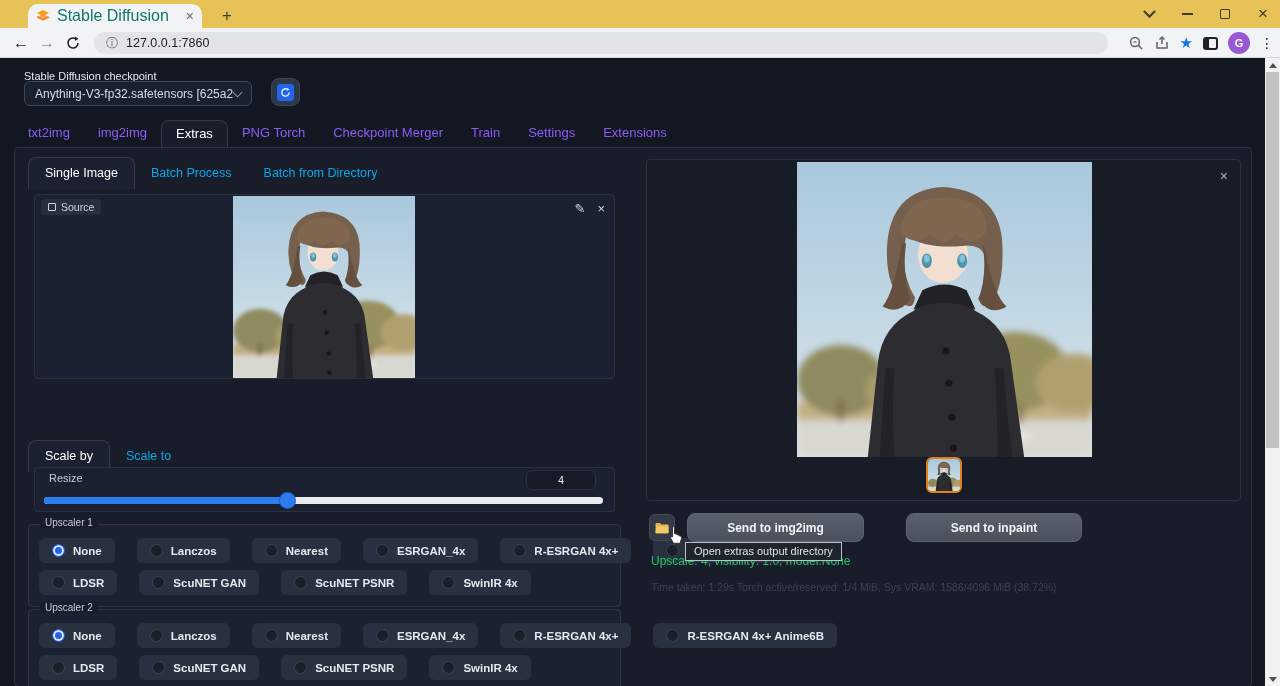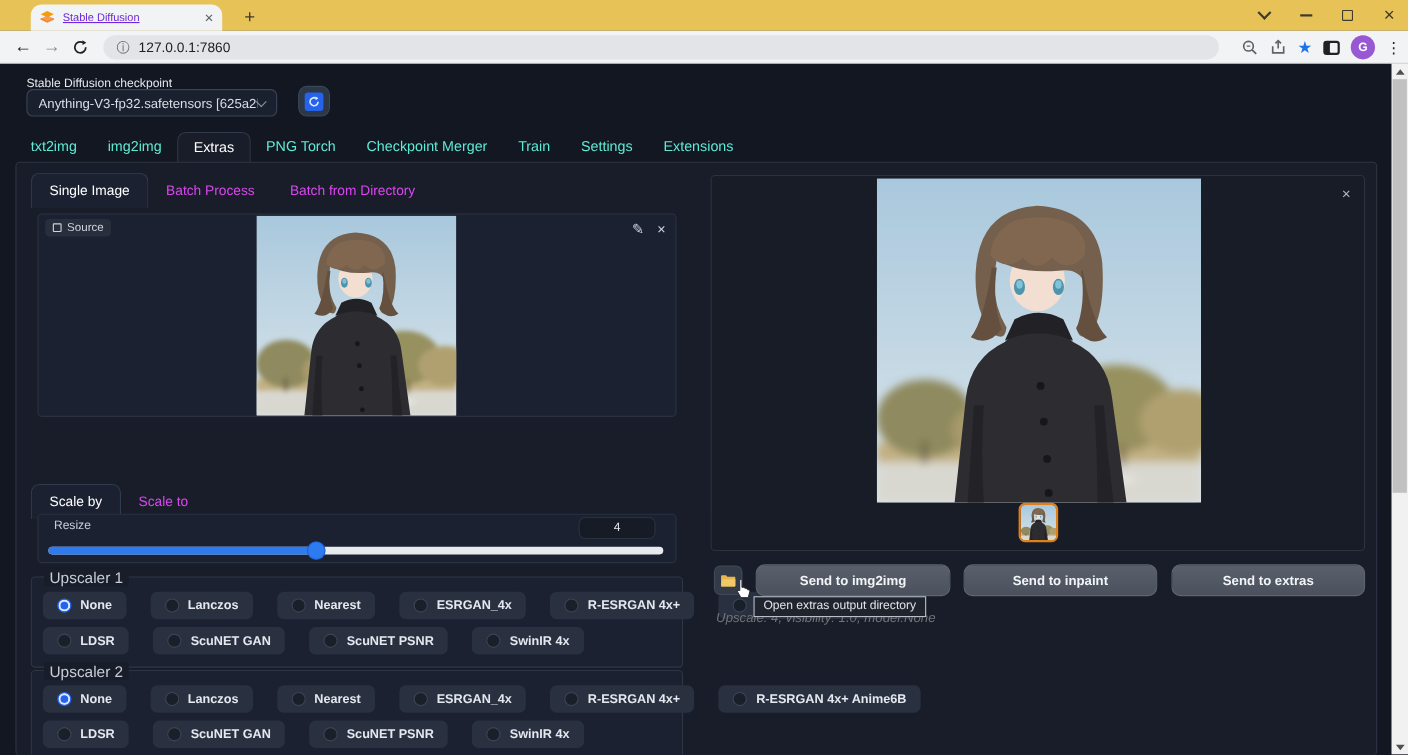--- a/index.html
+++ b/index.html
@@ -3,21 +3,21 @@
 <meta charset="utf-8">
 <style>
   * { margin:0; padding:0; box-sizing:border-box; }
   html,body { width:1280px; height:686px; overflow:hidden; }
   body { font-family:"Liberation Sans","DejaVu Sans",sans-serif; background:#131722; position:relative; }
 
   
   .titlebar { position:absolute; left:0; top:0; width:1280px; height:28px; background:#e7c257; }
   .btab { position:absolute; left:28px; top:4px; width:174px; height:24px; background:#f1f3f4;
           border-radius:10px 10px 0 0; display:flex; align-items:center; padding:0 8px; gap:7px; }
-  .btab-title { font-size:10px; color:#6d28d9; flex:1; white-space:nowrap; overflow:hidden;text-decoration:underline; }
+  .btab-title { font-size:16px; color:#0f766e; flex:1; white-space:nowrap; overflow:hidden; }
   .btab-close { color:#5f6368; font-size:14px; cursor:default; }
   .newtab { position:absolute; left:216px; top:5px; width:22px; height:22px; color:#3d3a2e; font-size:17px;
             display:flex; align-items:center; justify-content:center; }
   .wctl { position:absolute; top:0; height:28px; display:flex; align-items:center; justify-content:center; width:30px; color:#3d3a2e; }
   .chev { width:9px; height:9px; border-right:2px solid #3d3a2e; border-bottom:2px solid #3d3a2e; transform:rotate(45deg) translate(-2px,-2px); }
   .minbar { width:11px; height:2px; background:#3d3a2e; }
   .maxbox { width:10px; height:10px; border:1.6px solid #3d3a2e; border-radius:1px; }
   .wclose { font-size:17px; }
 
   .toolbar { position:absolute; left:0; top:28px; width:1280px; height:30px; background:#f1f3f4; border-bottom:1px solid #d5d8db;
@@ -50,29 +50,29 @@
   .ckpt-label { position:absolute; left:24px; top:12px; font-size:11px; color:#e4e8ef; }
   .ckpt-select { position:absolute; left:24px; top:23px; width:228px; height:25px; background:#1a212e; border:1px solid #3a4557;
                  border-radius:6px; display:flex; align-items:center; padding:0 10px; }
   .ckpt-value { font-size:12px; color:#d8dde6; flex:1; white-space:nowrap; overflow:hidden; }
   .ckpt-chev { width:7px; height:7px; border-right:1.6px solid #8a93a5; border-bottom:1.6px solid #8a93a5; transform:rotate(45deg); margin-top:-3px; }
   .refresh-btn { position:absolute; left:271px; top:20px; width:29px; height:28px; background:#2c3747; border:1px solid #3b4658;
                  border-radius:8px; display:flex; align-items:center; justify-content:center; }
   .refresh-inner { width:17px; height:17px; background:#2563eb; border-radius:3px; display:flex; align-items:center; justify-content:center; }
 
   .main-tabs { position:absolute; left:14px; top:62px; height:27px; display:flex; align-items:flex-end; }
-  .mtab { font-size:13px; color:#5eead4; padding:5px 14px 7px; white-space:nowrap; }
+  .mtab { font-size:13px; color:#8b5cf6; padding:5px 14px 7px; white-space:nowrap; }
   .mtab.active { color:#fff; background:#181d29; border:1px solid #323b4c; border-bottom:none; border-radius:8px 8px 0 0; margin-bottom:-1px;text-align:center; }
 
   .container { position:absolute; left:14px; top:89px; width:1238px; height:540px; background:#181d29;
                border:1px solid #2c3443; border-radius:4px; }
 
   
   .mode-tabs { position:absolute; left:13px; top:9px; display:flex; align-items:center; }
-  .stab { font-size:12.5px; color:#d946ef; padding:8px 16px 9px; white-space:nowrap; }
+  .stab { font-size:12.5px; color:#0ea5e9; padding:8px 16px 9px; white-space:nowrap; }
   .stab.active { color:#fff; background:#1b2130; border:1px solid #323b4c; border-bottom:none; border-radius:8px 8px 0 0; }
 
   .source-panel { position:absolute; left:19px; top:46px; width:581px; height:185px; background:#1b2130;
                   border:1px solid #2a3240; border-radius:4px; }
   .source-pill { position:absolute; left:6px; top:4px; background:#272e3c; border-radius:4px; padding:2px 7px;
                  display:flex; align-items:center; gap:5px; }
   .source-pill .sq { width:8px; height:8px; border:1px solid #cfd5df; border-radius:1px; }
   .source-pill span.txt { font-size:10.5px; color:#cfd5df; }
   .img-tools { position:absolute; right:9px; top:6px; display:flex; gap:12px; color:#cfd5df; font-size:13px; }
   .src-img { position:absolute; left:198px; top:1px; width:182px; height:182px; }
@@ -88,21 +88,21 @@
   .resize-label { position:absolute; left:14px; top:4px; font-size:11px; color:#c7cdd8; }
   .num-box { position:absolute; right:18px; top:2px; width:70px; height:20px; background:#161b26; border:1px solid #2a3240;
              border-radius:6px; display:flex; align-items:center; justify-content:center; font-size:11px; color:#e4e8ef; }
   .slider { position:absolute; left:9px; right:11px; top:25px; height:14px; }
   .slider .track { position:absolute; left:0; right:0; top:4px; height:7px; border-radius:4px; background:#e8eaee; }
   .slider .fill { position:absolute; left:0; top:4px; width:43.5%; height:7px; border-radius:4px 0 0 4px; background:#2e7bf0; }
   .slider .handle { position:absolute; left:43.5%; top:0; width:15px; height:15px; margin-left:-7px; border-radius:50%;
                     background:#2e7bf0; box-shadow:0 0 0 1px #1f5fd0; }
 
   .group { position:absolute; left:13px; width:593px; height:83px; border:1px solid #2e3646; border-radius:4px; background:#1b2130; }
-  .group-label { position:absolute; left:11px; top:-8px; background:#181d29; padding:0 5px; font-size:14px; color:#c7cdd8;text-align:center; }
+  .group-label { position:absolute; left:11px; top:-8px; background:#181d29; padding:0 5px; font-size:10px; color:#c7cdd8;text-align:center; }
   .pill-rows { position:absolute; left:10px; top:13px; right:10px; display:flex; flex-direction:column; gap:7px; }
   .pill-row { display:flex; gap:22px; }
   .pill { height:25px; border-radius:6px; background:#29303f; display:flex; align-items:center; gap:8px; padding:0 13px;
           font-size:11.5px; font-weight:bold; color:#e4e8ef; white-space:nowrap; }
   .radio { width:13px; height:13px; border-radius:50%; background:#1a2029; border:1px solid #3c4555; }
   .pill.sel .radio { background:#2563eb; border-color:#2563eb; box-shadow:inset 0 0 0 2px rgba(255,255,255,.85); }
 
   
   .result-panel { position:absolute; left:631px; top:11px; width:595px; height:342px; background:#171c27;
                   border:1px solid #2a3240; border-radius:4px; }
@@ -111,27 +111,27 @@
   .thumb { position:absolute; left:279px; top:297px; width:36px; height:36px; border:2px solid #e0801b; border-radius:6px;
            overflow:hidden; background:#2a3240; }
   .thumb svg { width:32px; height:32px; }
 
   .folder-btn { position:absolute; left:634px; top:366px; width:26px; height:27px; background:#333a48; border:1px solid #414a5a;
                 border-radius:6px; display:flex; align-items:center; justify-content:center; }
   .send-btn { position:absolute; top:365px; height:29px; border-radius:8px; background:linear-gradient(#59606c,#4a515d);
               border:1px solid #5d6470; display:flex; align-items:center; justify-content:center;
               color:#f2f4f7; font-size:12px; font-weight:bold; }
   .send-1 { left:672px; width:177px; }
-  .send-2 { left:861px; width:176px; }
+  .send-2 { left:891px; width:176px; }
   .send-3 { left:1050px; width:176px; }
 
   .tooltip { position:absolute; left:670px; top:394px; background:#20242d; border:1px solid #b9c0cb; color:#dfe3ea;
              font-size:11px; padding:2px 8px 3px; z-index:5; white-space:nowrap; }
   .cursor { position:absolute; left:652px; top:378px; z-index:6; }
-  .result-info { position:absolute; left:636px; top:406px; font-size:12px; color:#737373; z-index:1;font-style:italic; }
+  .result-info { position:absolute; left:636px; top:406px; font-size:12px; color:#22c55e; z-index:1; }
   .result-footer { position:absolute; left:636px; top:433px; font-size:10.5px; color:#3a4252; }
 
   svg.icon { display:block; }
 </style>
 </head>
 <body>
 
 <svg width="0" height="0" style="position:absolute">
   <defs>
     <linearGradient id="skyg" x1="0" y1="0" x2="0" y2="1">
@@ -409,29 +409,29 @@
     </div>
 
     <div class="folder-btn">
       <svg class="icon" width="14" height="12" viewBox="0 0 14 12">
         <path d="M0.5 2 Q0.5 1 1.5 1 L5 1 L6.2 2.4 L13 2.4 Q13.5 2.4 13.5 3 L13.5 10.5 Q13.5 11.2 12.8 11.2 L1.2 11.2 Q0.5 11.2 0.5 10.5 Z" fill="#e8b64c"></path>
         <path d="M1.6 4.6 L13.5 4.6 L13.5 10.5 Q13.5 11.2 12.8 11.2 L1.2 11.2 Q0.5 11.2 0.5 10.5 Z" fill="#f0c968"></path>
       </svg>
     </div>
     <div class="send-btn send-1">Send to img2img</div>
     <div class="send-btn send-2">Send to inpaint</div>
-    <div class="send-btn send-3">Send to extras</div>
 
     <div class="cursor">
       <svg class="icon" width="17" height="21" viewBox="0 0 17 21">
         <path d="M5.5 1.5 C5.5 0.6 7.5 0.6 7.5 1.6 L7.5 8 L8.6 7.8 C9.3 7.7 9.9 8.1 10 8.7 L11 8.8 C11.9 8.9 12.4 9.4 12.4 10 L13.4 10.2 C14.3 10.3 14.9 11 14.6 12 L13.2 17.3 L6.6 17.3 L3.3 11.6 L5.1 10.4 L5.5 11 Z" fill="#ffffff" stroke="#2a2a2a" stroke-width="0.9"></path>
       </svg>
     </div>
     <div class="tooltip">Open extras output directory</div>
     <div class="result-info">Upscale: 4, visibility: 1.0, model:None</div>
+    <div class="result-footer">Time taken: 1.29s Torch active/reserved: 1/4 MiB, Sys VRAM: 1586/4096 MiB (38.72%)</div>
 
   </div>
 </div>
 
 <div class="vscroll">
   <div class="vs-arrow vs-up" style="top:0">
       <span></span>
     </div>
   <div class="vs-thumb"></div>
   <div class="vs-arrow vs-down" style="bottom:0">

